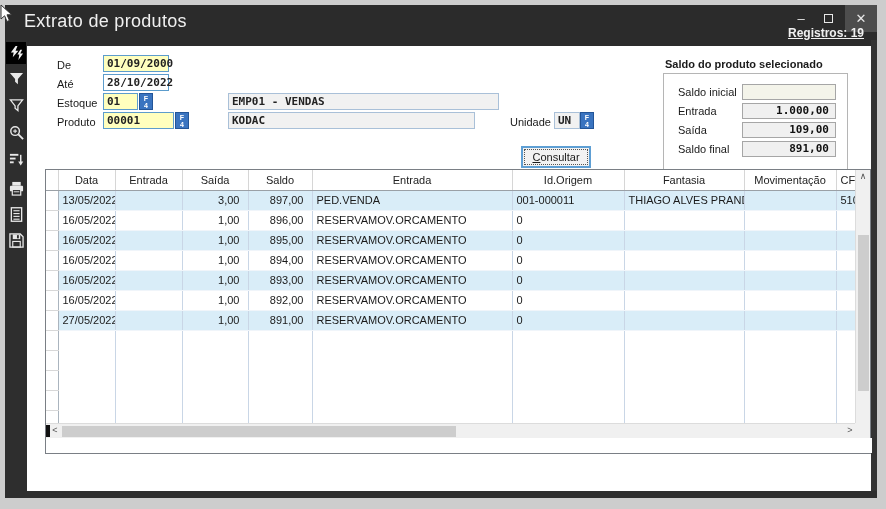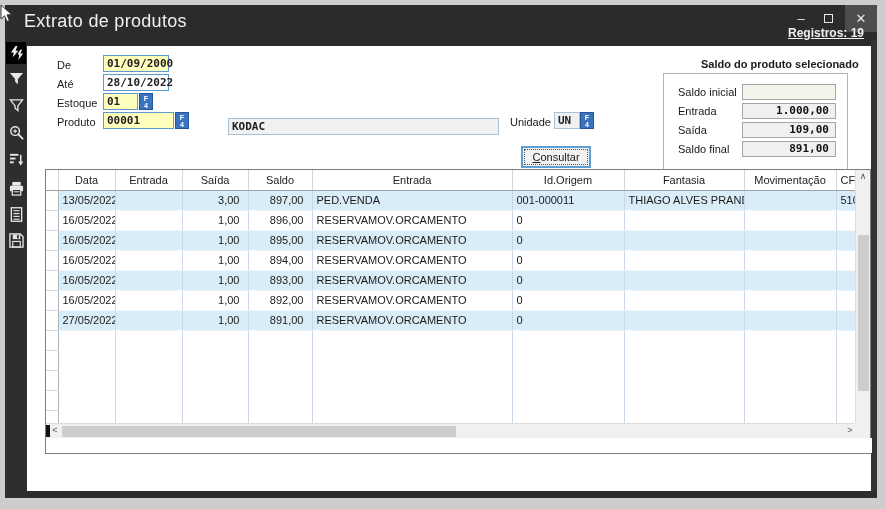--- a/index.html
+++ b/index.html
@@ -26,21 +26,21 @@
   .fld { position:absolute; height:17px; border:1px solid #5c9ccc; font-family:"DejaVu Sans Mono", monospace; font-size:11px; font-weight:600; color:#222; line-height:15px; padding-left:3px; background:#fff; }
   .fld.yellow { background:#ffffbe; }
   .fld.readonly { background:#f1f1f1; border-color:#a9c0d8; font-weight:600; }
   .f4btn { position:absolute; width:14px; height:17px; background:#3a74c0; border:1px solid #235598; color:#ffffff; font-size:7px; font-weight:bold; line-height:7px; text-align:center; padding-top:1px; cursor:pointer; }
   .f4btn .f4a{display:block;} .f4btn .f4b{display:block;}
 
   .consultar { position:absolute; left:516px; top:141px; width:70px; height:22px; background:#f2f2f2; border:2px solid #5e9fd4; font-size:11px; color:#1a1a1a; text-align:center; line-height:17px; }
   .consultar .inner { position:absolute; left:1px; top:1px; right:1px; bottom:1px; border:1px dotted #555; line-height:15px; }
 
   .groupbox { position:absolute; left:658px; top:68px; width:185px; height:97px; border:1px solid #b5b5b5; background:#fff; }
-  .group-label { position:absolute; left:696px; top:53px; font-size:11px; font-weight:600; color:#1a1a1a; }
+  .group-label { position:absolute; left:660px; top:53px; font-size:11px; font-weight:600; color:#1a1a1a; }
   .g-lbl { position:absolute; left:14px; font-size:11px; color:#1a1a1a; }
   .g-fld { position:absolute; left:78px; width:94px; height:16px; background:#f0f0f0; border:1px solid #a6a6a6; font-family:"DejaVu Sans Mono", monospace; font-size:11px; font-weight:600; color:#111; text-align:right; line-height:14px; padding-right:6px; }
   .g-fld.first { background:#f4f4ea; }
 
   .grid { position:absolute; left:40px; top:164px; width:826px; height:285px; border:1px solid #7a7f85; background:#e5e5e5; }
   .grid-viewport { position:absolute; left:0; top:0; width:810px; height:268px; overflow:hidden; }
   table.grid-table { border-collapse:collapse; table-layout:fixed; width:850px; font-size:11px; color:#1a1a1a; }
   table.grid-table th { height:20px; font-weight:400; color:#222; text-align:center; border-right:1px solid #d6d6d6; border-bottom:1px solid #9aa0a6; background:#fff; overflow:hidden; white-space:nowrap; }
   table.grid-table th.h-cfop { text-align:left; padding-left:4px; }
   table.grid-table td { height:20px; border-right:1px solid #c9d6e6; border-bottom:1px solid #f0f5fa; overflow:hidden; white-space:nowrap; padding:0 4px; }
@@ -144,28 +144,29 @@
 
     <span class="lbl" style="left:52px;top:73px">Até</span>
     <div class="fld" style="left:98px;top:69px;width:66px">28/10/2022</div>
 
     <span class="lbl" style="left:52px;top:92px">Estoque</span>
     <div class="fld yellow" style="left:98px;top:88px;width:35px">01</div>
     <div class="f4btn" style="left:134px;top:88px">
       <span class="f4a">F</span>
         <span class="f4b">4</span>
     </div>
+    <div class="fld readonly" style="left:223px;top:88px;width:271px">EMP01 - VENDAS</div>
 
     <span class="lbl" style="left:52px;top:111px">Produto</span>
     <div class="fld yellow" style="left:98px;top:107px;width:71px">00001</div>
     <div class="f4btn" style="left:170px;top:107px">
       <span class="f4a">F</span>
         <span class="f4b">4</span>
     </div>
-    <div class="fld readonly" style="left:223px;top:113px;width:271px">KODAC</div>
+    <div class="fld readonly" style="left:223px;top:107px;width:247px">KODAC</div>
 
     <span class="lbl" style="left:505px;top:111px">Unidade</span>
     <div class="fld readonly" style="left:549px;top:107px;width:26px">UN</div>
     <div class="f4btn" style="left:575px;top:107px">
       <span class="f4a">F</span>
         <span class="f4b">4</span>
     </div>
 
     <div class="consultar">
       <div class="inner"><u>C</u>onsultar</div>

